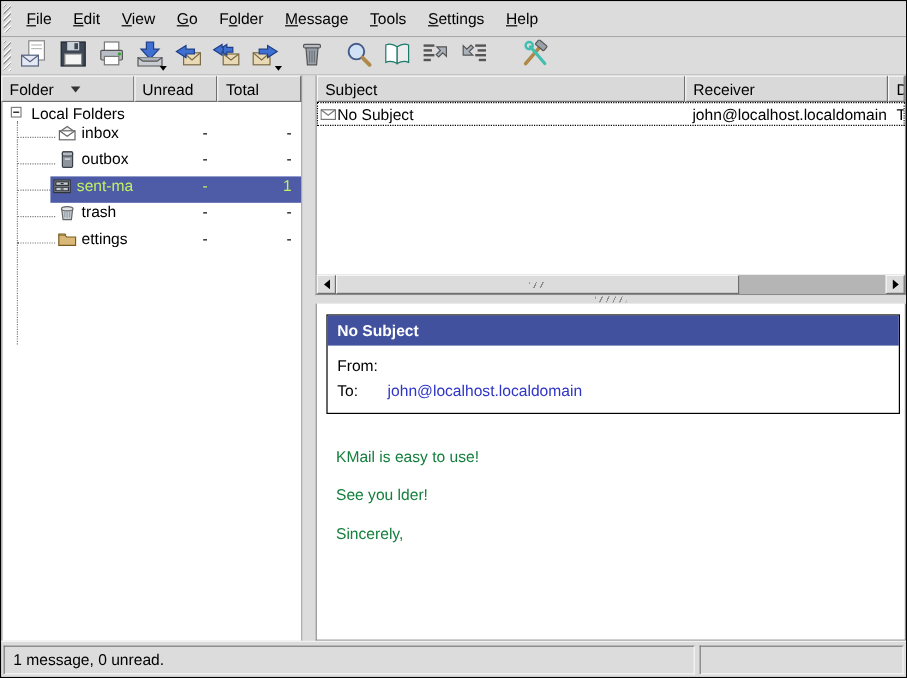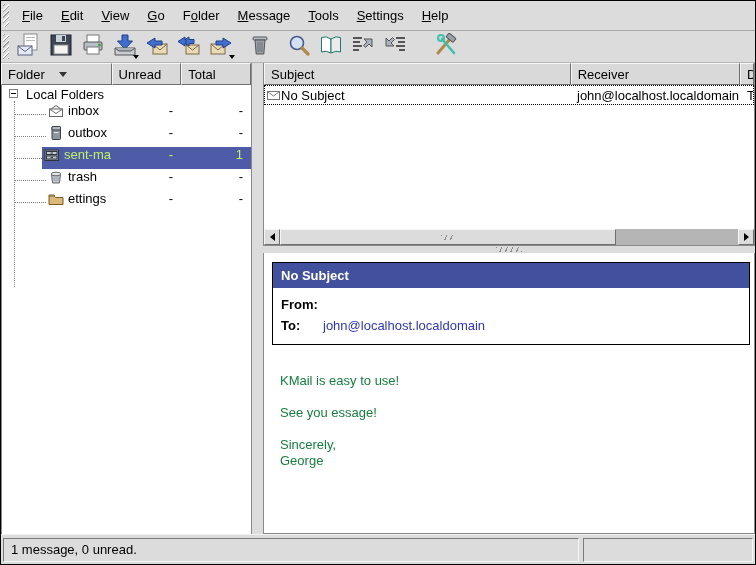--- a/index.html
+++ b/index.html
@@ -68,21 +68,21 @@
   .sthumb { width:336px; height:16px; background:#dcdcdc; border:1px solid; border-color:#f6f6f6 #6f6f6f #6f6f6f #f6f6f6; display:flex; align-items:center; justify-content:center; }
   .strack { flex:1; }
   .sbtn.right { margin-left:auto; }
 
   
   .preview { position:absolute; left:0; right:0; top:190px; bottom:0; background:#fff; border:1px solid #8a8a8a; border-top:none; overflow:hidden; }
   .pv-box { position:absolute; left:8px; top:9px; width:478px; border:1px solid #000; background:#fff; }
   .pv-title { background:#42519d; color:#fff; font-weight:bold; font-size:13px; padding:5px 8px; }
   .pv-fields { padding:6px 8px 8px 8px; }
   .pv-frow { display:flex; font-size:13px; line-height:21px; }
-  .pv-label { width:42px; font-weight:bold; flex:none; }
+  .pv-label { width:42px; font-weight:normal; flex:none; }
   .pv-value { color:#000; }
   .pv-link { color:#2f35c4; cursor:pointer; }
   .pv-body { position:absolute; left:16px; top:120px; font-size:13px; line-height:16px; color:#15803d; }
   .pv-body div { min-height:16px; }
 
   
   .statusbar { position:absolute; left:0; right:0; bottom:0; height:30px; background:#dcdcdc; border-top:1px solid #f2f2f2; display:flex; align-items:center; }
   .scell { height:24px; background:#dcdcdc; border:1px solid; border-color:#7a7a7a #f6f6f6 #f6f6f6 #7a7a7a; font-size:13px; display:flex; align-items:center; padding:0 7px; }
   .scell.left { margin-left:2px; width:576px;text-align:center; }
   .scell.right { margin-left:4px; flex:1; margin-right:2px; }
@@ -373,24 +373,23 @@
             </div>
             <div class="pv-frow">
               <span class="pv-label">To:</span>
               <span class="pv-value pv-link">john@localhost.localdomain</span>
             </div>
           </div>
         </div>
         <div class="pv-body" id="preview-body">
             <div>KMail is easy to use!</div>
             <div>&nbsp;</div>
-            <div>See you essage!</div>
+            <div>See you lder!</div>
             <div>&nbsp;</div>
             <div>Sincerely,</div>
-            <div>George</div>
           </div>
       </div>
 
     </div>
   </div>
 
   <div class="statusbar">
     <div class="scell left">
         <span>1 message, 0 unread.</span>
       </div>

